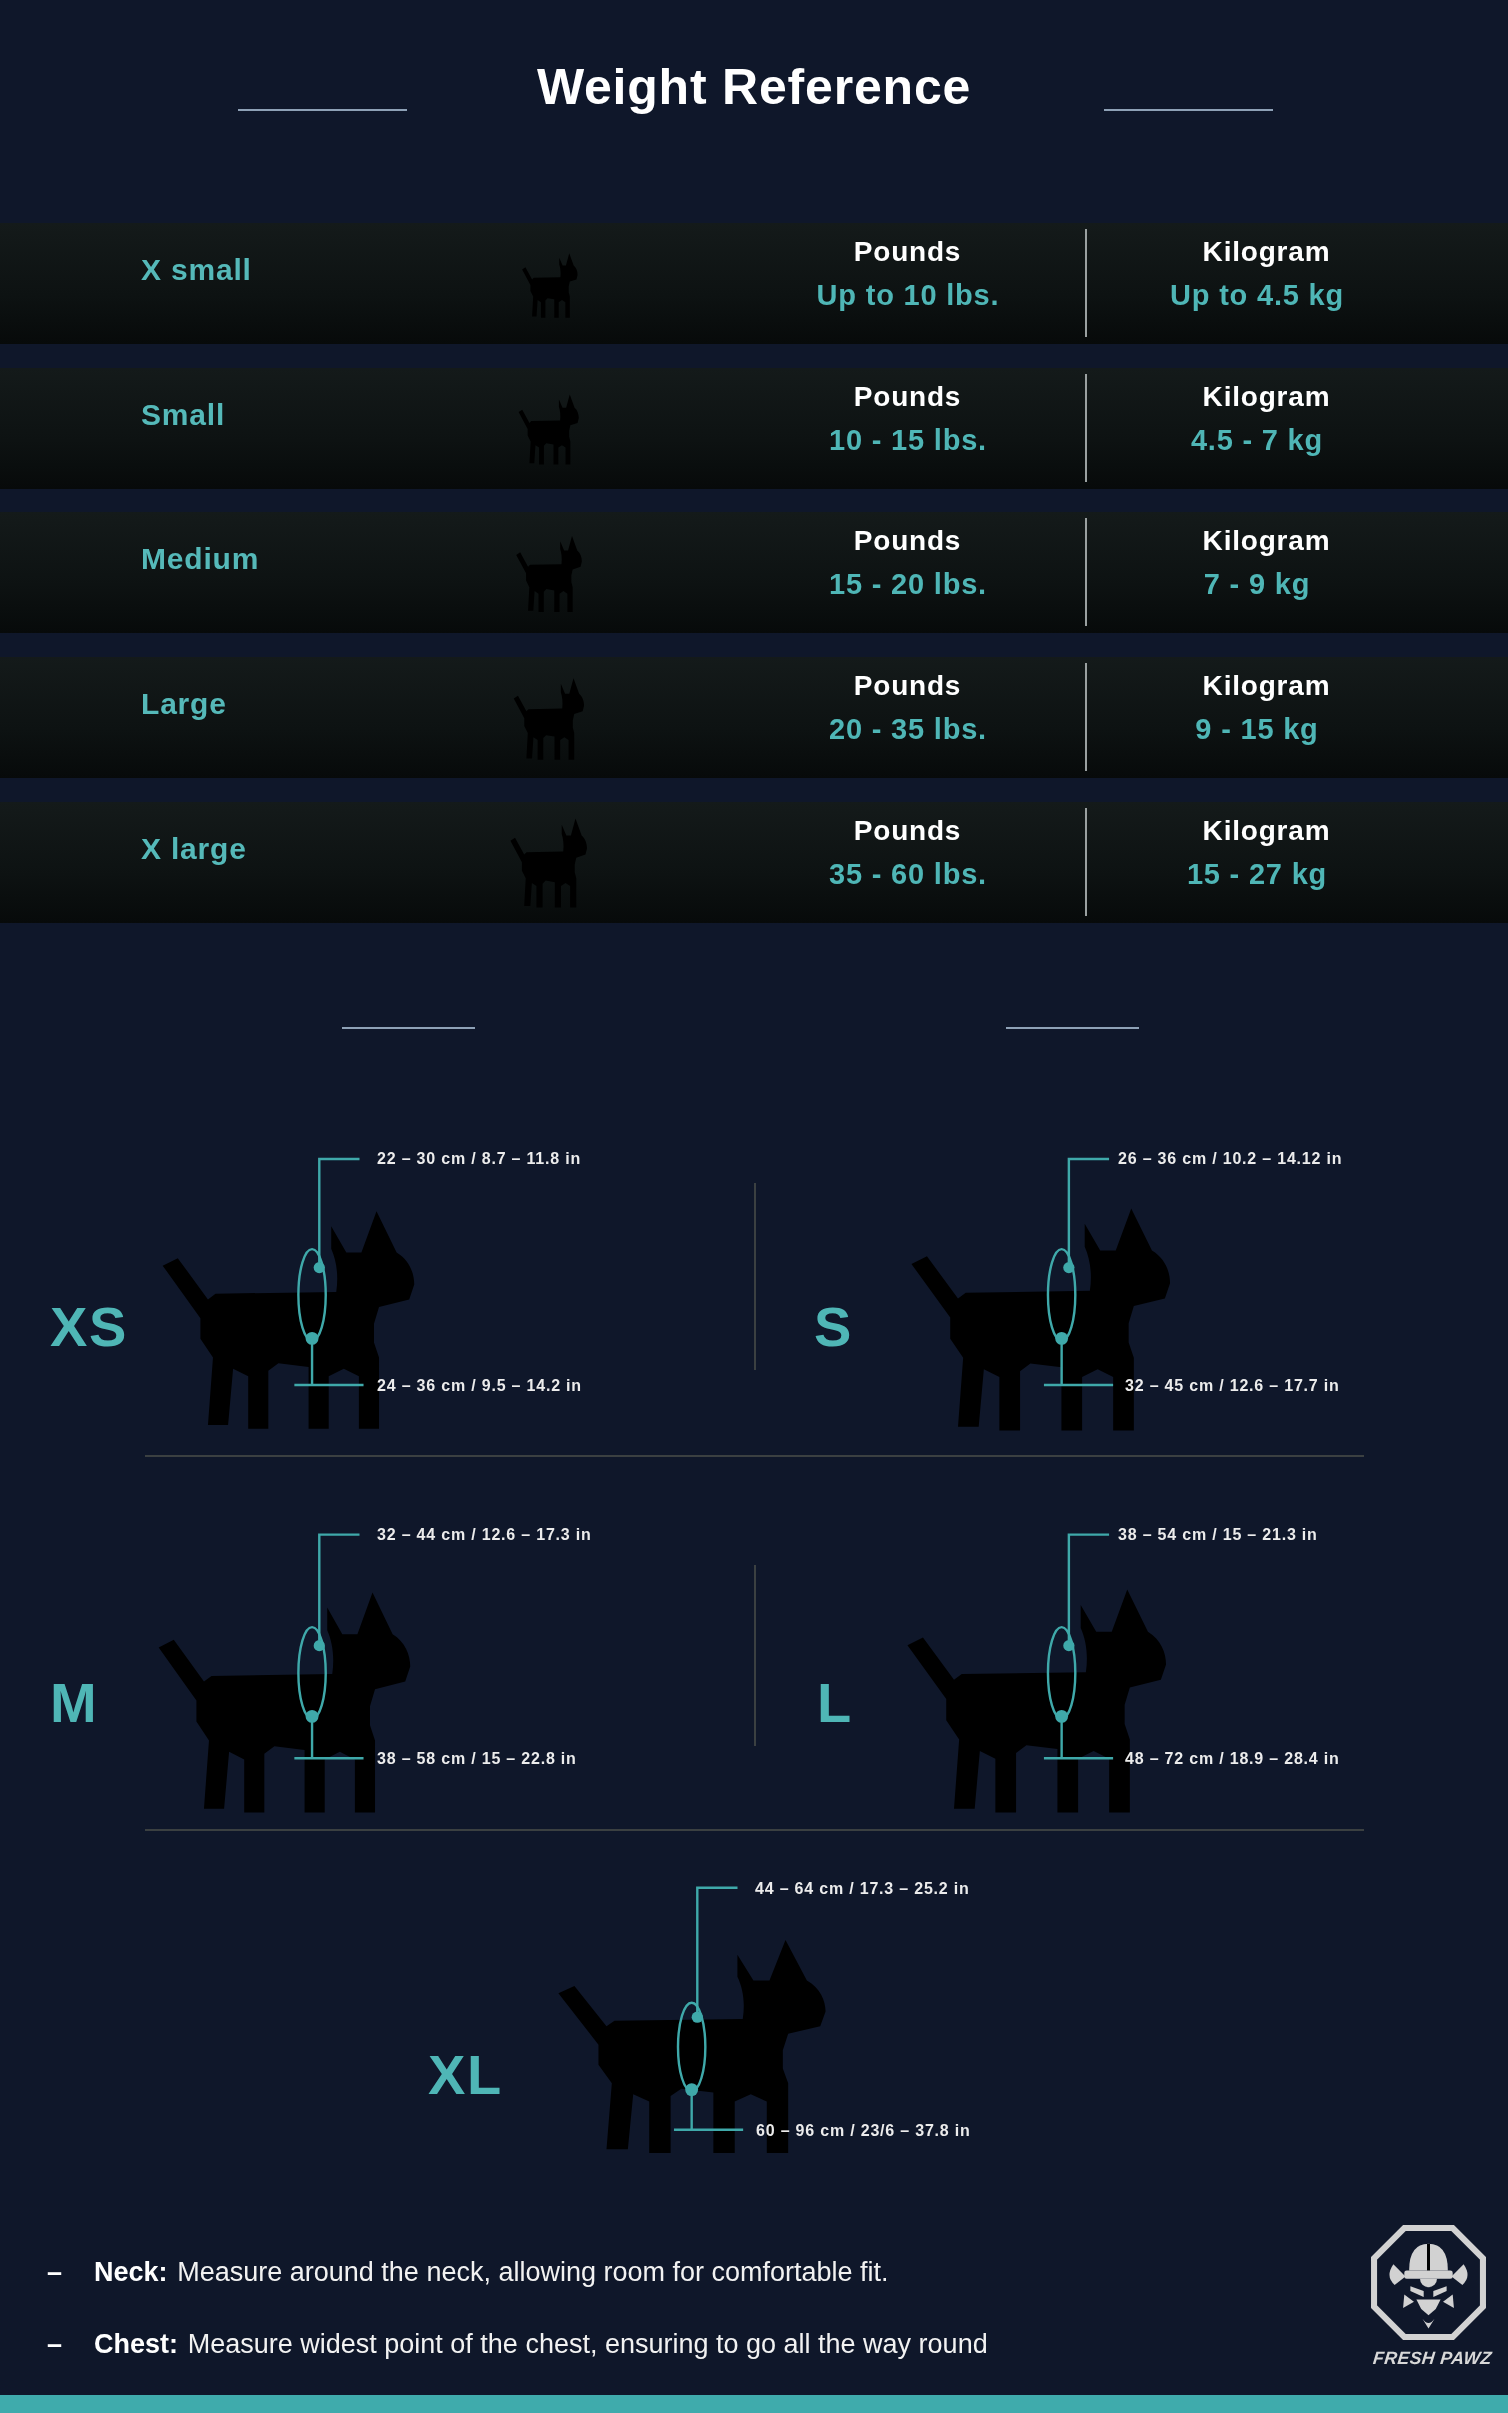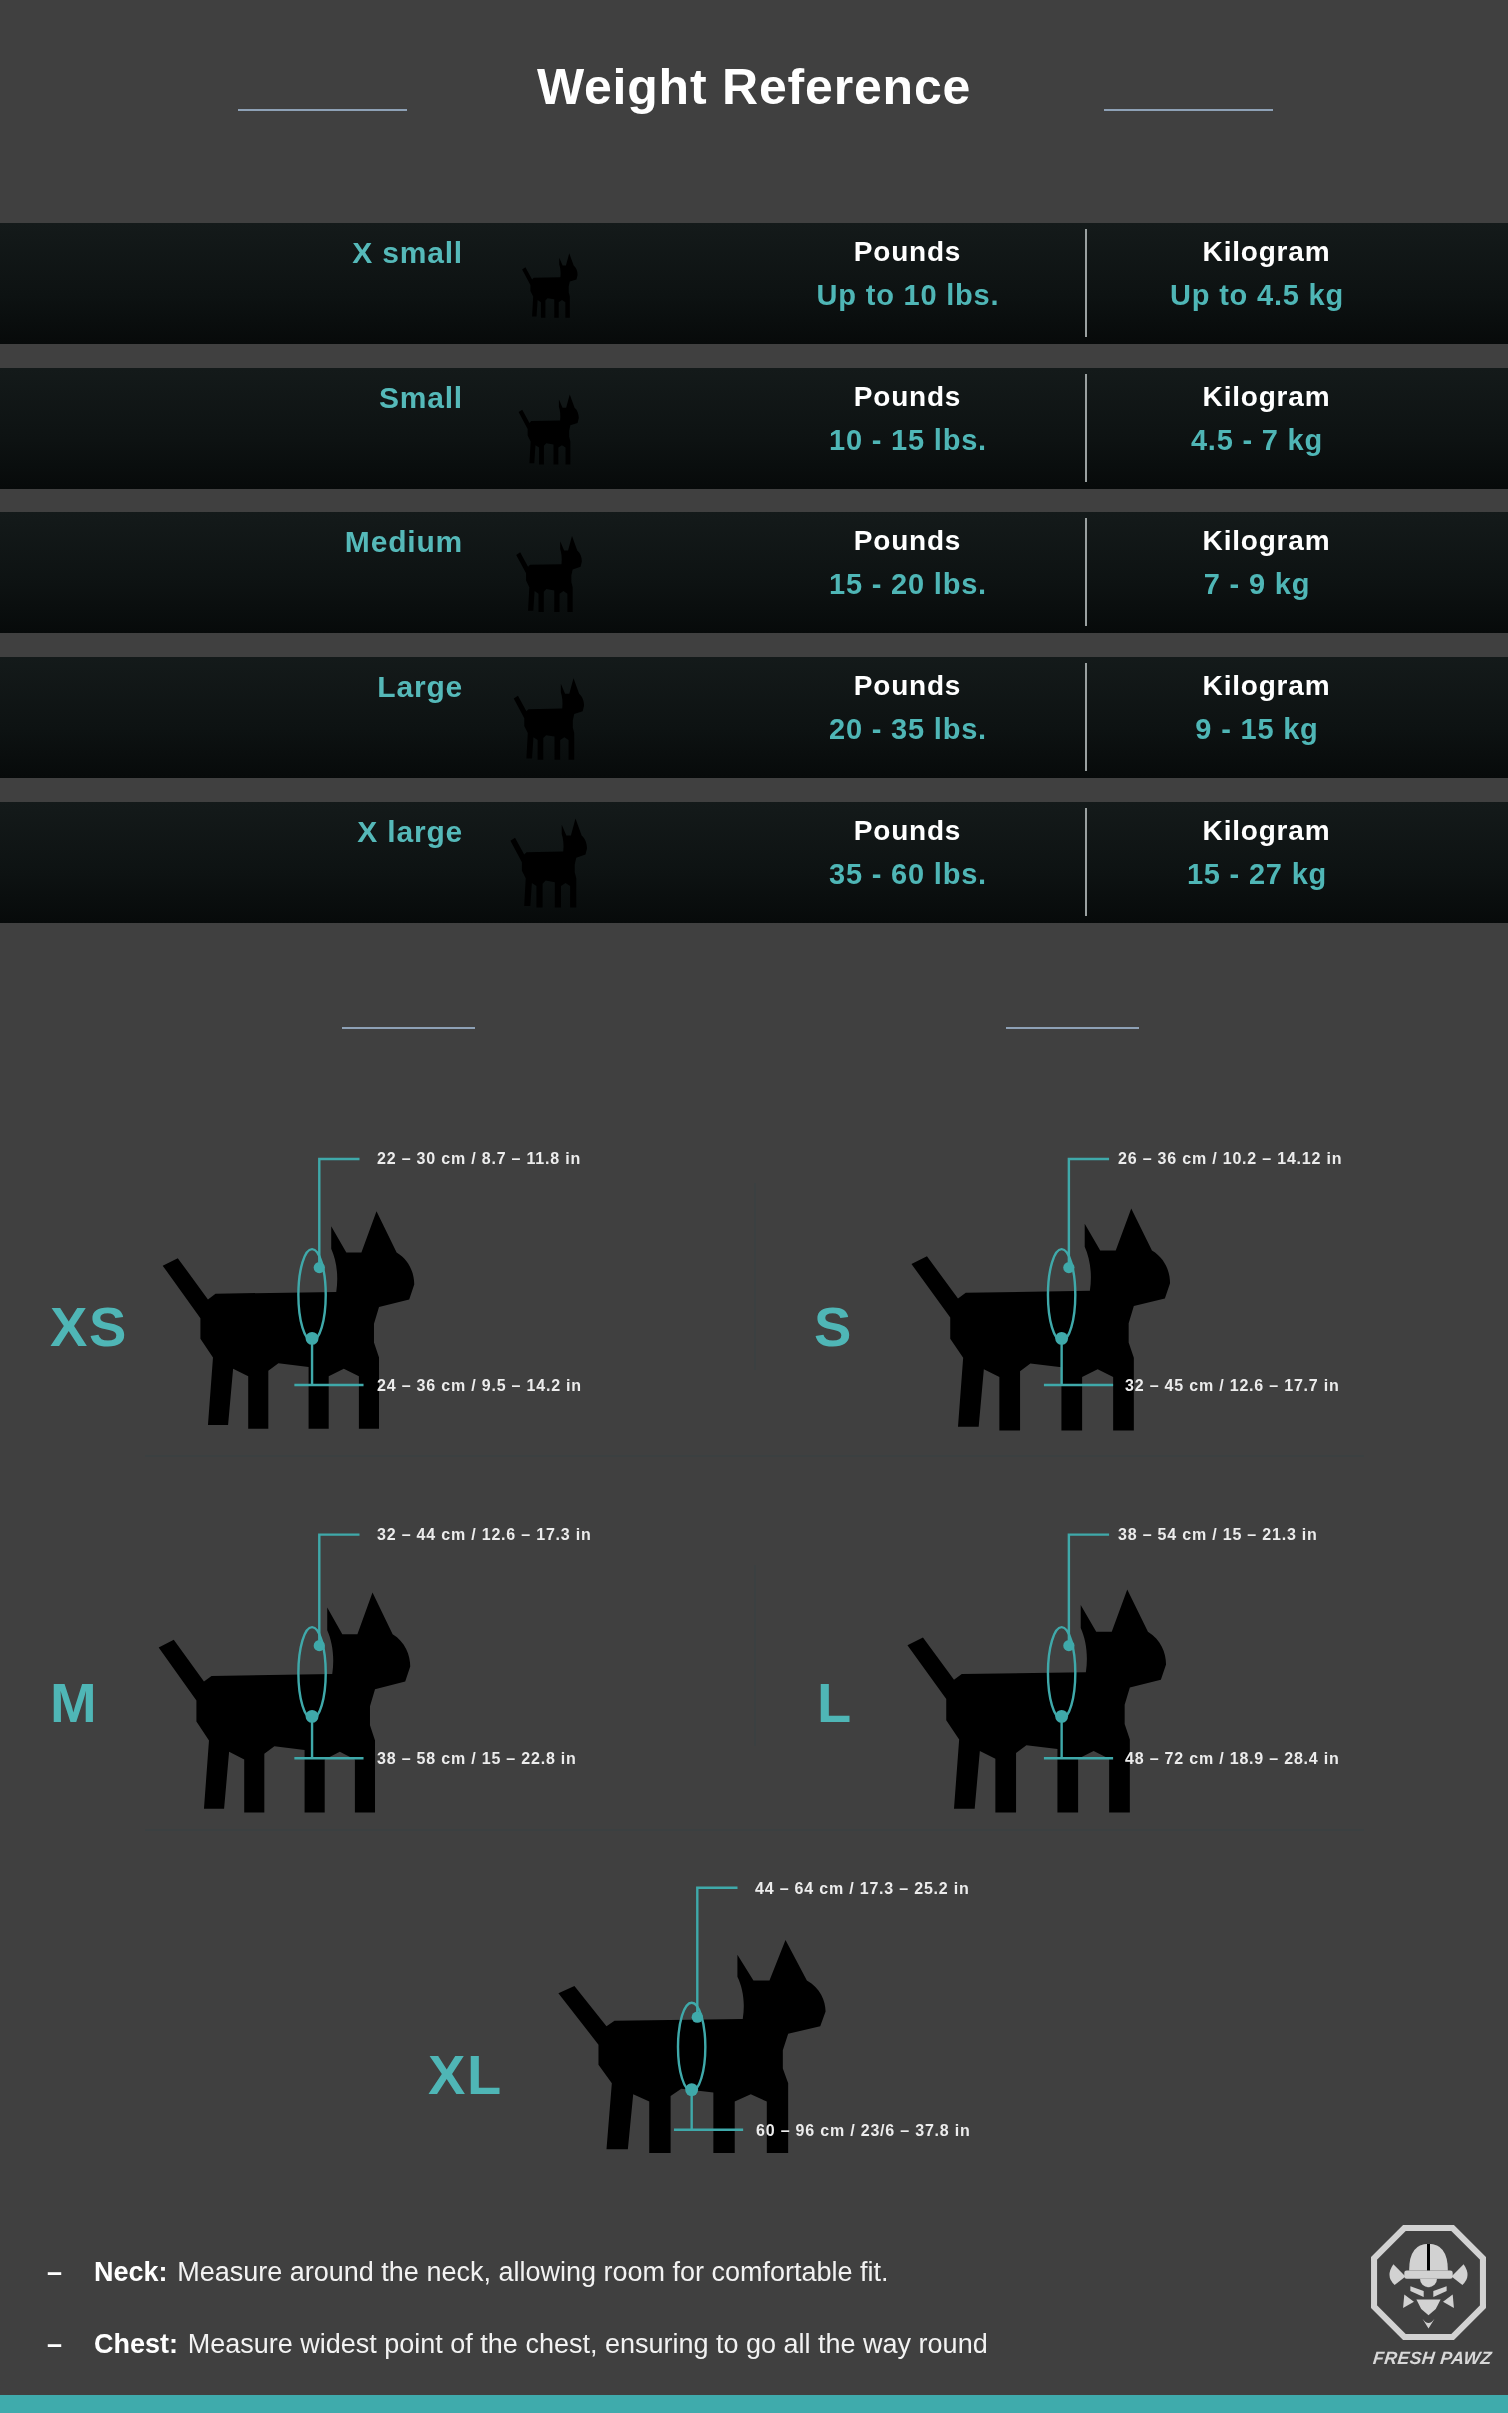--- a/index.html
+++ b/index.html
@@ -1,26 +1,26 @@
 <!DOCTYPE html>
 <html style="font-size:13px"><head>
 <meta charset="utf-8">
 <style>
   html,body{margin:0;padding:0;background:#000;}
   body{width:1508px;height:2413px;position:relative;font-family:"Liberation Sans",sans-serif;overflow:hidden;}
-  #page{position:absolute;left:0;top:0;width:1508px;height:2413px;background:#404040;}
+  #page{position:absolute;left:0;top:0;width:1508px;height:2413px;background:#0f172a;}
 
   .big-title{position:absolute;left:0;width:1508px;text-align:center;color:#ffffff;
     font-size:50px;font-weight:700;letter-spacing:0.8px;}
   .title-line{position:absolute;height:2.4px;background:#8ea1b6;}
 
   
   .wrow{position:absolute;left:0;width:1508px;height:121px;
     background:linear-gradient(180deg,#141a1a 0%,#0d1212 60%,#070a0a 100%);}
-  .size-label{position:absolute;left:141px;top:13px;width:322px;text-align:right;
+  .size-label{position:absolute;left:141px;top:30px;width:322px;text-align:left;
     color:#55b9b9;font-size:30px;font-weight:600;letter-spacing:0.8px;}
   .dogicon{position:absolute;}
   .colhead{position:absolute;top:13px;width:241px;text-align:center;color:#ffffff;
     font-size:28px;font-weight:700;letter-spacing:0.8px;}
   .colval{position:absolute;top:56px;width:290px;text-align:center;color:#4fb6b6;
     font-size:29px;font-weight:600;letter-spacing:0.8px;}
   .ph{left:787px;} .pv{left:763px;}
   .kh{left:1146px;} .kv{left:1112px;}
   .vdiv{position:absolute;left:1085px;top:6.4px;width:1.6px;height:108px;background:#9aa0a0;}
 

